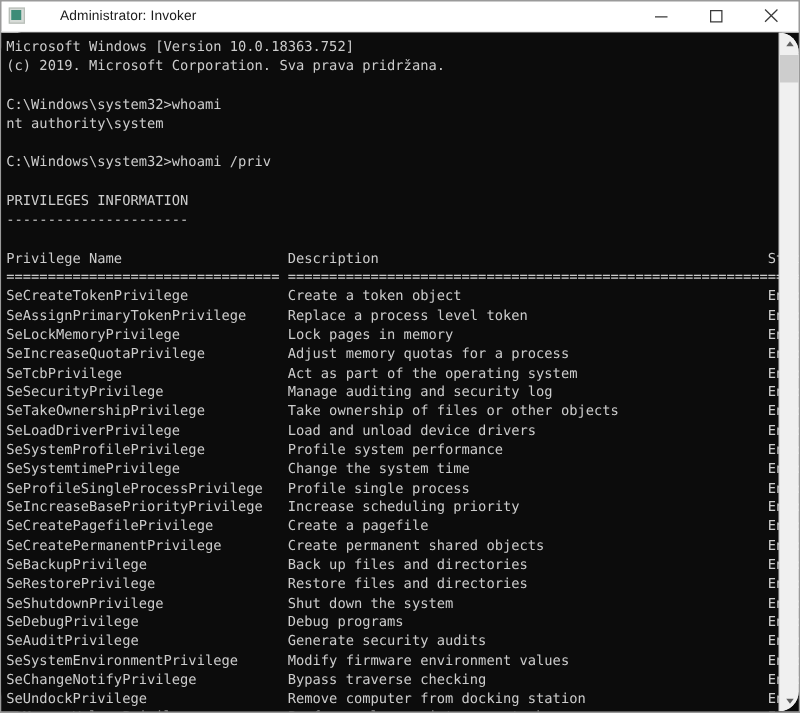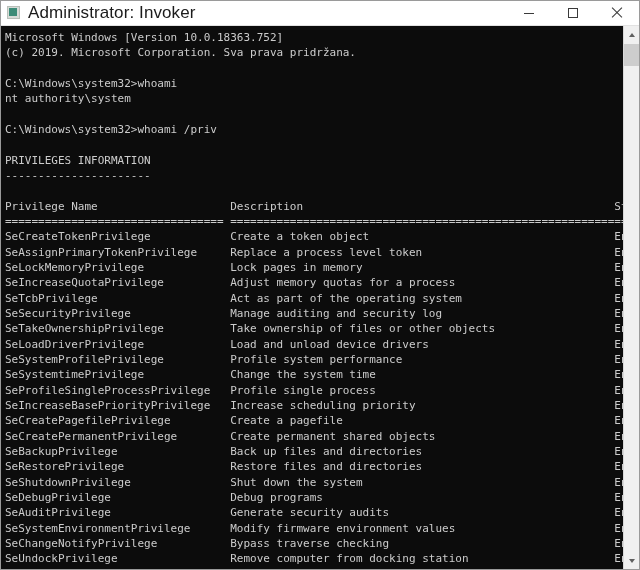--- a/index.html
+++ b/index.html
@@ -53,24 +53,25 @@
     box-sizing: border-box;
   }
   .title-icon .sq-inner {
     position: absolute;
     left: 3px; top: 3px;
     width: 8px; height: 8px;
     background: #3d8c78;
   }
   .title-text {
     font-family: "Liberation Sans", sans-serif;
-    font-size: 17px;
+    font-size: 11px;
     color: #1b1b1b;
     white-space: nowrap;
     letter-spacing: 0.1px;
+    margin-left: 20px;
   }
   .win-controls {
     position: absolute;
     right: 0;
     top: 0;
     height: 24px;
     display: flex;
   }
   .win-btn {
     width: 44px;
@@ -111,20 +112,21 @@
   }
   .win-btn .glyph-close::before { transform: rotate(45deg); }
   .win-btn .glyph-close::after  { transform: rotate(-45deg); }
 
   
   .console-area {
     flex: 1 1 auto;
     position: relative;
     background: #0c0c0c;
     overflow: hidden;
+    border-radius: 16px;
   }
   .console-text {
     position: absolute;
     left: 4px;
     top: 4px;
     right: 17px;
     color: #cccccc;
     font-family: "DejaVu Sans Mono", monospace;
     font-size: 11px;
     line-height: 15.34px;

